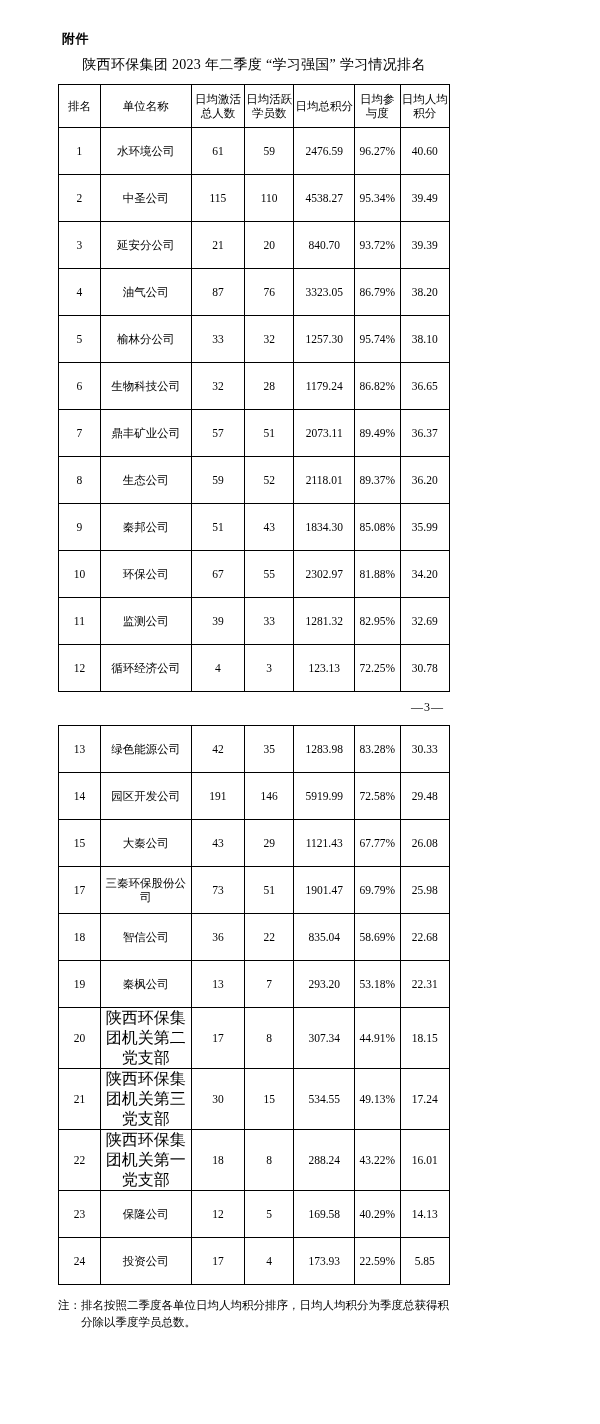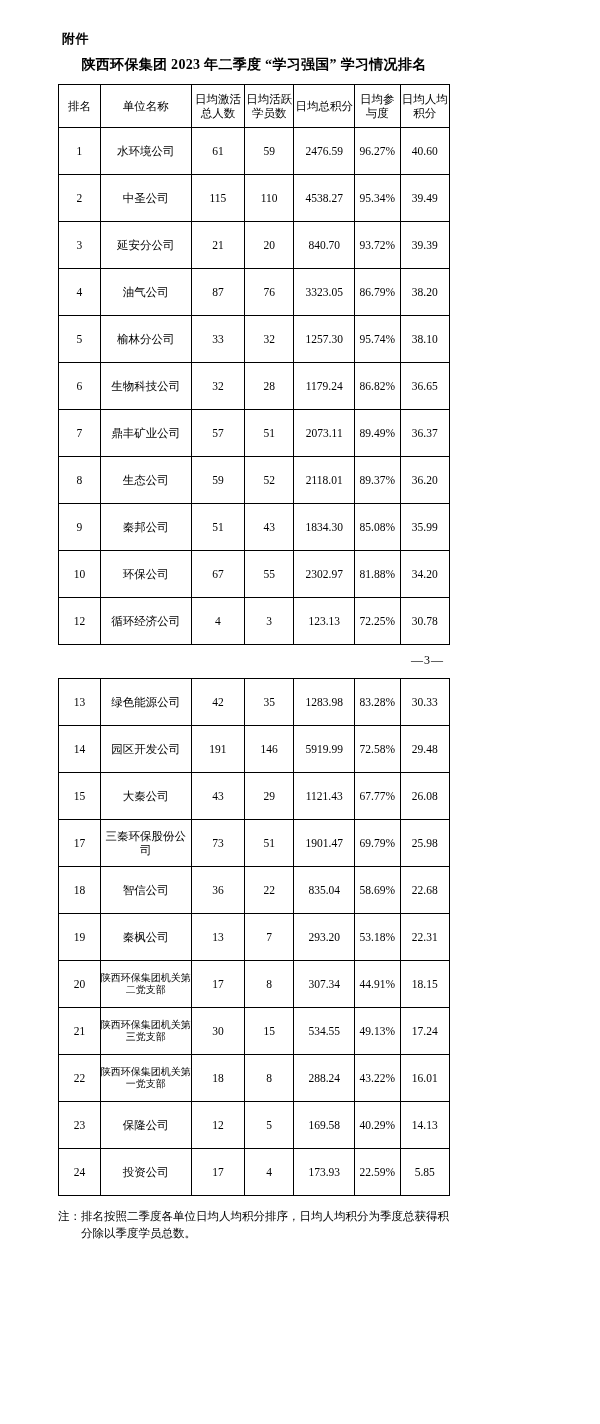--- a/index.html
+++ b/index.html
@@ -22,21 +22,21 @@
     position: relative;
   }
   .attachment-label {
     font-size: 13px;
     font-weight: bold;
     margin: 0 0 8px 4px;
     letter-spacing: 0.5px;
   }
   .doc-title {
     font-size: 14px;
-    font-weight: bold;
+    font-weight: normal;
     text-align: center;
     margin: 0 0 10px 0;
     letter-spacing: 0.3px;
   }
   table.rank-table {
     border-collapse: collapse;
     width: 100%;
     table-layout: fixed;
     border-radius: 9px;
   }
@@ -63,21 +63,21 @@
   .col-avg     { width: 13%; }
 
   .num-cell {
     font-family: "Liberation Serif", "DejaVu Serif", serif;
   }
   .unit-cell {
     font-size: 11.5px;
     padding: 0 2px;
   }
   .unit-cell.small {
-    font-size: 10px;
+    font-size: 16px;
     line-height: 1.25;
   }
   .page-number {
     text-align: right;
     font-size: 12px;
     margin: 8px 6px 10px 0;
     letter-spacing: 1px;
   }
   .footnote {
     margin-top: 12px;
@@ -208,20 +208,29 @@
         <tr>
           <td class="num-cell">10</td>
           <td class="unit-cell">环保公司</td>
           <td class="num-cell">67</td>
           <td class="num-cell">55</td>
           <td class="num-cell">2302.97</td>
           <td class="num-cell">81.88%</td>
           <td class="num-cell">34.20</td>
         </tr>
         <tr>
+          <td class="num-cell">11</td>
+          <td class="unit-cell">监测公司</td>
+          <td class="num-cell">39</td>
+          <td class="num-cell">33</td>
+          <td class="num-cell">1281.32</td>
+          <td class="num-cell">82.95%</td>
+          <td class="num-cell">32.69</td>
+        </tr>
+        <tr>
           <td class="num-cell">12</td>
           <td class="unit-cell">循环经济公司</td>
           <td class="num-cell">4</td>
           <td class="num-cell">3</td>
           <td class="num-cell">123.13</td>
           <td class="num-cell">72.25%</td>
           <td class="num-cell">30.78</td>
         </tr>
       </tbody>
   </table>

